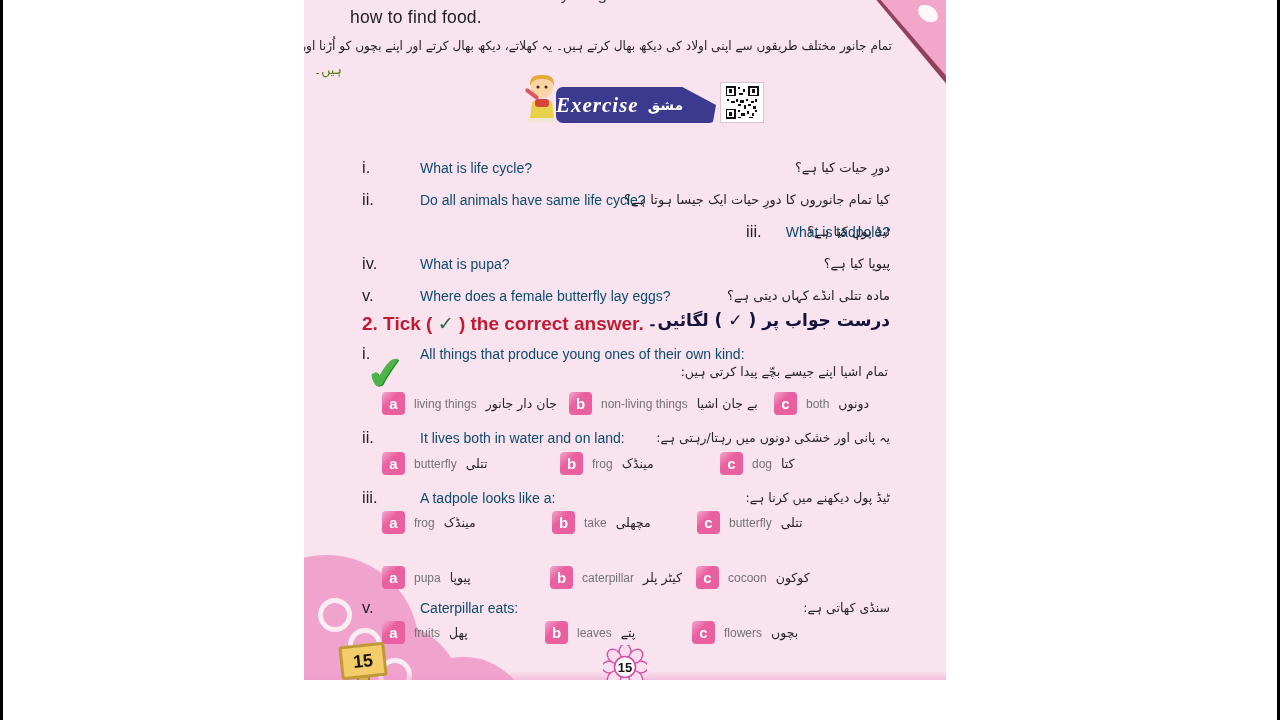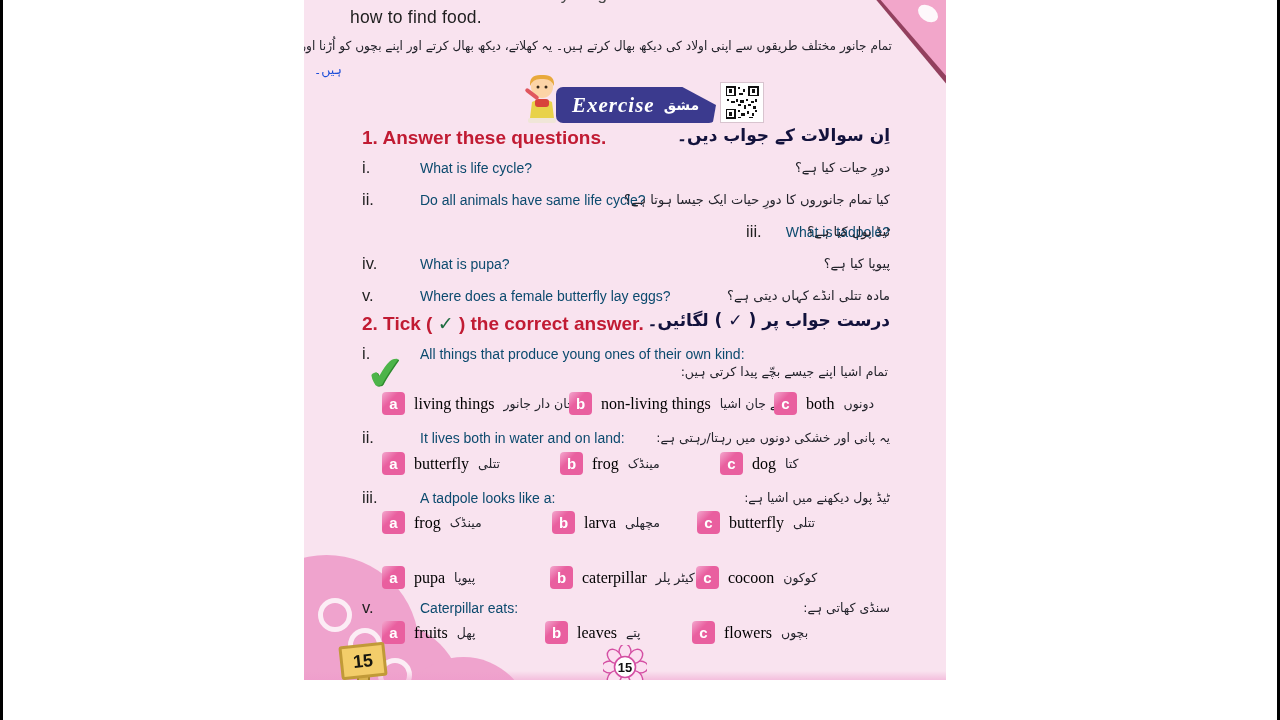--- a/index.html
+++ b/index.html
@@ -12,36 +12,36 @@
         background:#f9e3ef;overflow:hidden;}
 
   .urdu{font-family:"DejaVu Sans",sans-serif;direction:rtl;}
 
   
   .toppartial{position:absolute;top:-15px;left:46px;right:60px;font-size:17px;color:#4a4a4a;
               white-space:nowrap;overflow:hidden;}
   .intro-en{position:absolute;top:7px;left:46px;font-size:17.5px;color:#1e1e1e;letter-spacing:.2px;}
   .intro-ur{position:absolute;top:38px;left:6px;right:54px;font-size:12.5px;color:#24242c;
             white-space:nowrap;text-align:right;transform:scaleX(.97);transform-origin:right;}
-  .intro-ur2{position:absolute;top:62px;left:10px;font-size:12.5px;color:#1d4ed8;}
+  .intro-ur2{position:absolute;top:62px;left:10px;font-size:12.5px;color:#4d7c0f;}
 
   
   .corner{position:absolute;right:0;top:0;width:86px;height:86px;}
   .corner-edge{position:absolute;inset:0;background:#93405e;
                clip-path:polygon(19% 0,100% 0,100% 97%);}
   .corner-tri{position:absolute;inset:0;background:#f2a6ca;
               clip-path:polygon(24% 0,100% 0,100% 88%);}
   .corner-drop{position:absolute;right:7px;top:6px;width:22px;height:15px;background:#fff;
                border-radius:50%;transform:rotate(35deg);opacity:.92;}
 
   
   .boy{position:absolute;left:216px;top:72px;width:44px;height:52px;}
   .banner{position:absolute;left:252px;top:87px;width:160px;height:36px;background:#3b3a8e;
           border-radius:7px;clip-path:polygon(0 0,79% 0,100% 50%,98% 100%,0 100%);
-          display:flex;align-items:center;justify-content:flex-start;padding-left:16px;box-sizing:border-box;}
+          display:flex;align-items:center;justify-content:flex-start;padding-left:0;box-sizing:border-box;}
   .banner-en{color:#fff;font-family:"Liberation Serif",serif;font-style:italic;font-weight:bold;
              font-size:21px;letter-spacing:1px;}
   .banner-ur{color:#fff;font-size:14px;font-weight:bold;margin-left:9px;}
   .qr{position:absolute;left:416px;top:82px;width:44px;height:41px;background:#fff;
       border:1px solid #d8c4cf;box-sizing:border-box;padding:3px;}
   .qr svg{display:block;width:100%;height:100%;}
 
   
   .hrow{position:absolute;left:58px;right:56px;height:26px;}
   .h-en{position:absolute;left:0;top:0;font-size:19px;font-weight:bold;color:#c11b33;white-space:nowrap;}
@@ -62,21 +62,21 @@
   .orow{position:absolute;left:78px;right:36px;display:grid;align-items:center;}
   .orow.r1{grid-template-columns:187px 205px 1fr;}
   .orow.r2{grid-template-columns:178px 160px 1fr;}
   .orow.r3{grid-template-columns:170px 145px 1fr;}
   .orow.r4{grid-template-columns:168px 146px 1fr;}
   .orow.r5{grid-template-columns:163px 147px 1fr;}
   .opt{display:flex;align-items:center;gap:9px;}
   .obox{width:23px;height:23px;border-radius:4px;background:linear-gradient(135deg,#f3a9cf 0%,#e95f9f 38%);
         color:#fff;font-size:15px;font-weight:bold;display:flex;align-items:center;justify-content:center;
         flex:0 0 auto;}
-  .oen{font-size:16px;color:#000000;white-space:nowrap;font-family:Liberation Serif, serif;}
+  .oen{font-size:12px;color:#737373;white-space:nowrap;}
   .our{font-size:12.5px;color:#24242c;white-space:nowrap;}
 
   .bigcheck{position:absolute;left:62px;top:350px;font-size:46px;line-height:1;color:#4db449;
             font-family:"DejaVu Sans",sans-serif;transform:rotate(-6deg);
             text-shadow:1px 1px 0 #2e8a2e;z-index:5;}
 
   
   .blob{position:absolute;background:#efa3cd;border-radius:50%;}
   .blob1{left:-70px;bottom:-60px;width:185px;height:185px;}
   .blob2{left:8px;bottom:-92px;width:150px;height:150px;}
@@ -181,24 +181,20 @@
           <rect x="14" y="24" width="3" height="2"></rect>
             <rect x="19" y="22" width="2" height="3"></rect>
             <rect x="23" y="24" width="2" height="2"></rect>
           <rect x="26" y="21" width="2" height="2"></rect>
             <rect x="11" y="27" width="3" height="1.5"></rect>
             <rect x="21" y="27" width="3" height="1.5"></rect>
         </g>
       </svg>
     </div>
 
-    <div class="hrow" style="top:127px;">
-      <span class="h-en">1. Answer these questions.</span>
-      <span class="h-ur urdu">اِن سوالات کے جواب دیں۔</span>
-    </div>
 
     <div class="qrow" style="top:158px;">
       <span class="qnum">i.</span><span class="qen">What is life cycle?</span>
       <span class="qur urdu">دورِ حیات کیا ہے؟</span>
     </div>
     <div class="qrow" style="top:190px;">
       <span class="qnum">ii.</span><span class="qen">Do all animals have same life cycle?</span>
       <span class="qur urdu">کیا تمام جانوروں کا دورِ حیات ایک جیسا ہوتا ہے؟</span>
     </div>
     <div class="qrow" style="top:222px;text-align:right;">
@@ -259,31 +255,31 @@
       </div>
       <div class="opt">
         <span class="obox">c</span>
         <span class="oen">dog</span>
         <span class="our urdu">کتا</span>
       </div>
     </div>
 
     <div class="men" style="top:488px;">
       <span class="qnum">iii.</span><span class="qen">A tadpole looks like a:</span>
-      <span class="mur urdu">ٹیڈ پول دیکھنے میں اشیا ہے:</span>
+      <span class="mur urdu">ٹیڈ پول دیکھنے میں کرنا ہے:</span>
     </div>
     <div class="orow r3" style="top:511px;">
       <div class="opt">
         <span class="obox">a</span>
         <span class="oen">frog</span>
         <span class="our urdu">مینڈک</span>
       </div>
       <div class="opt">
         <span class="obox">b</span>
-        <span class="oen">larva</span>
+        <span class="oen">take</span>
         <span class="our urdu">مچھلی</span>
       </div>
       <div class="opt">
         <span class="obox">c</span>
         <span class="oen">butterfly</span>
         <span class="our urdu">تتلی</span>
       </div>
     </div>
 
     <div class="orow r4" style="top:566px;">

